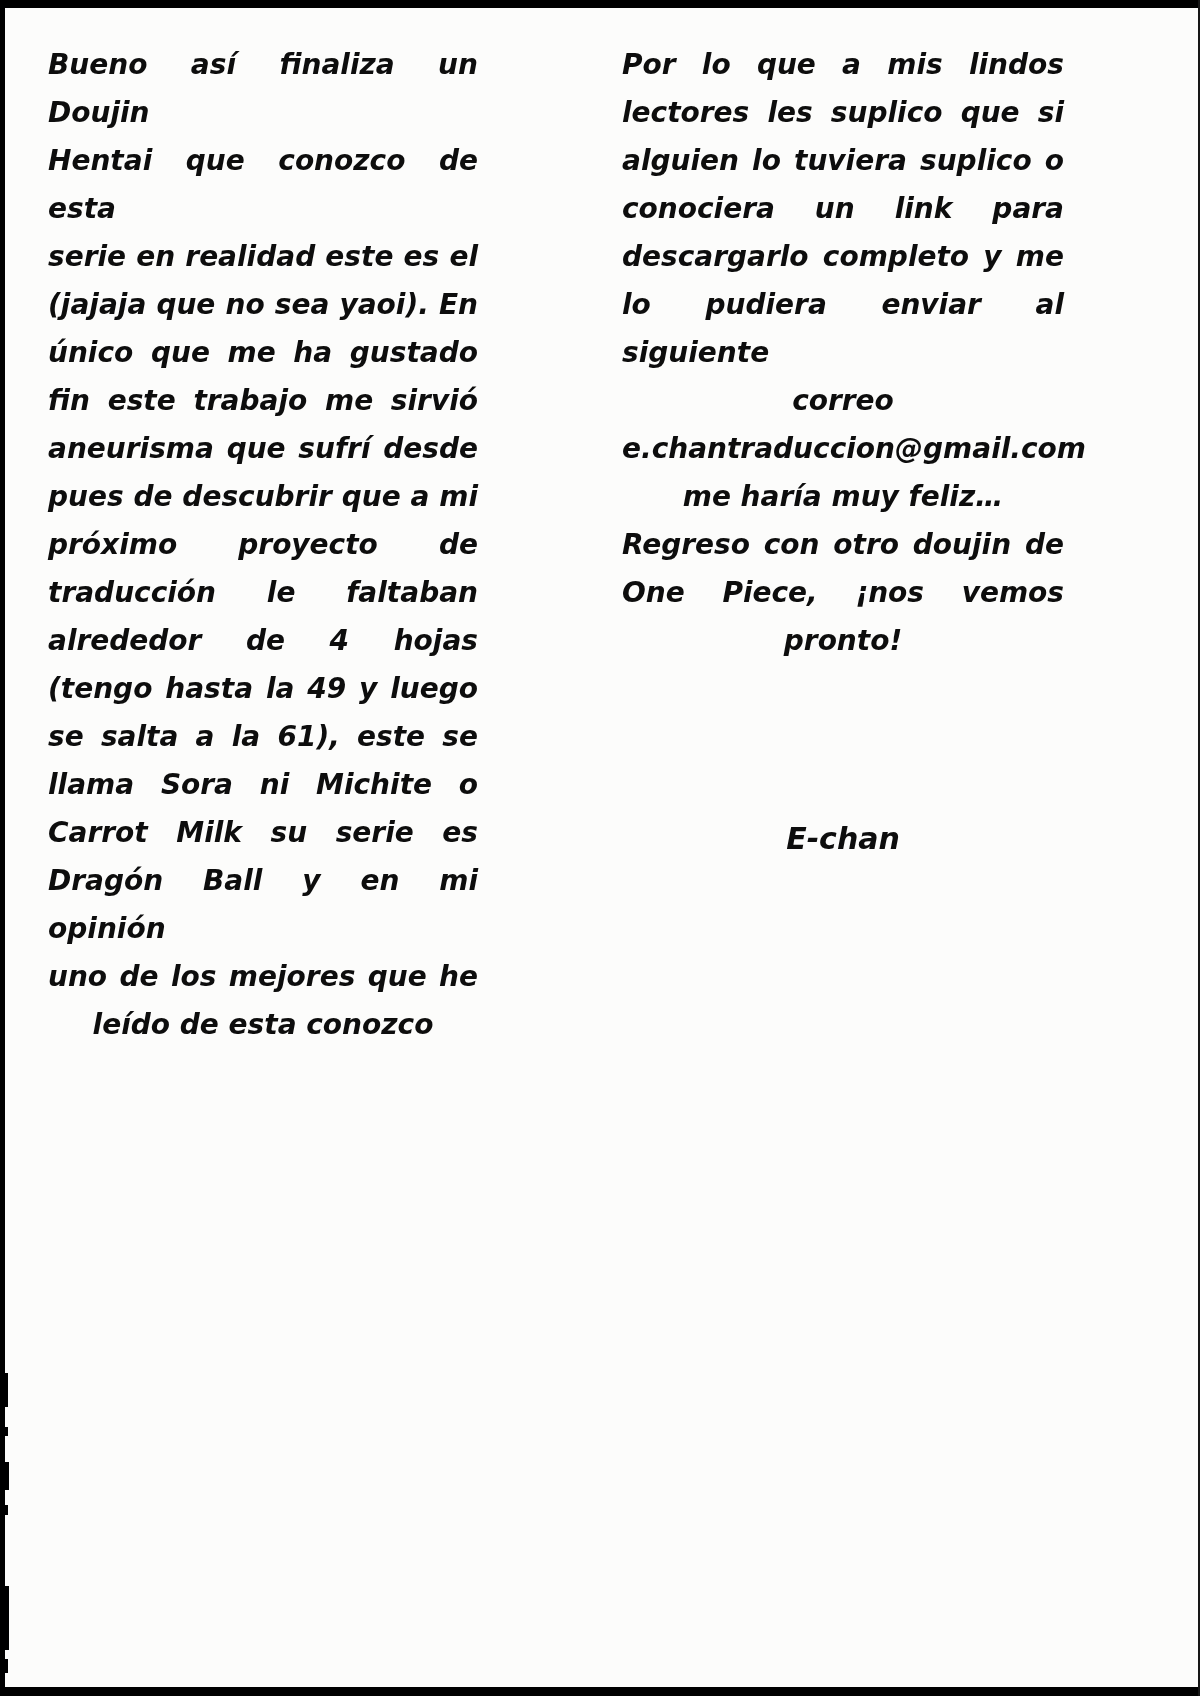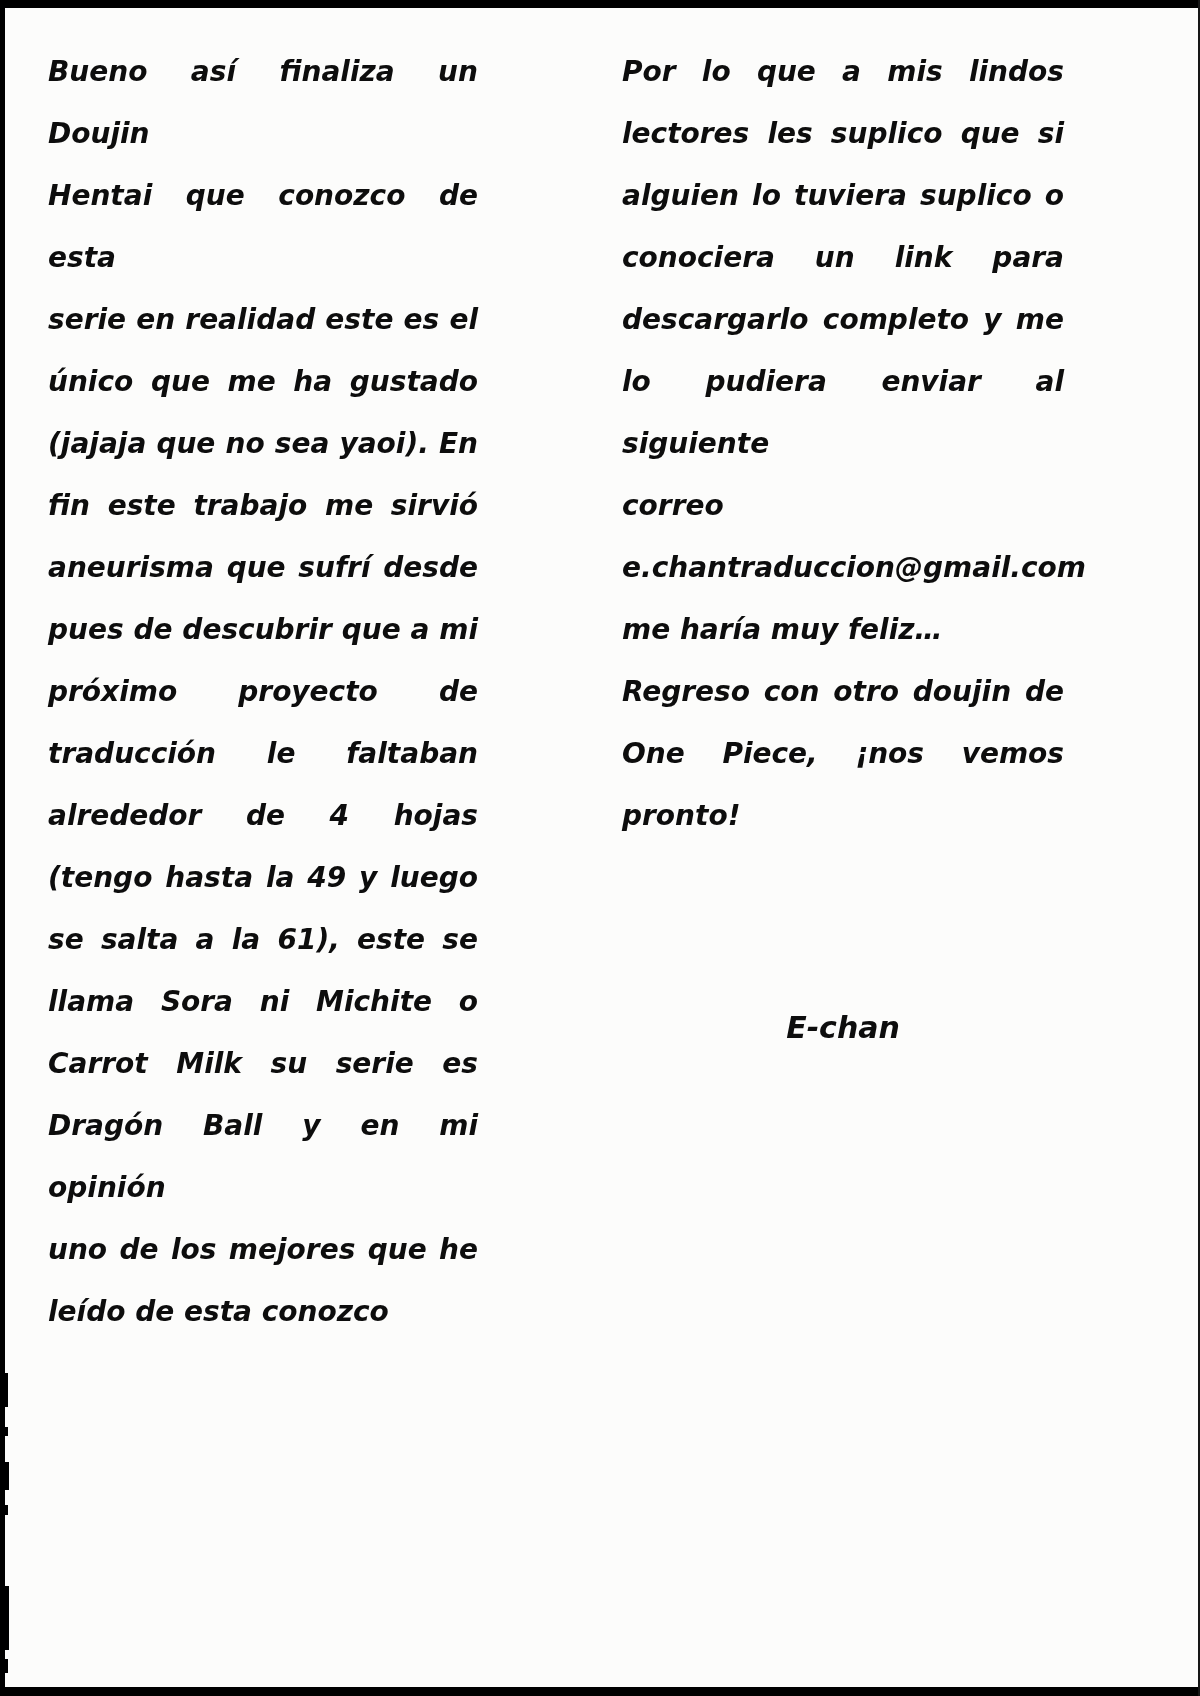--- a/index.html
+++ b/index.html
@@ -25,32 +25,32 @@
   .speck-4 { left: 3px; top: 1505px; width: 5px; height: 10px; }
   .speck-5 { left: 3px; top: 1586px; width: 6px; height: 64px; }
   .speck-6 { left: 3px; top: 1659px; width: 5px; height: 14px; }
 
   .column {
     position: absolute;
     top: 41px;
     font-weight: bold;
     font-style: italic;
     font-size: 28px;
-    line-height: 62px;
+    line-height: 48px;
     letter-spacing: 0px;
   }
   .col-left  { left: 48px;  width: 430px; }
   .col-right { left: 622px; width: 442px; }
   .tline { width: 100%; white-space: nowrap; }
   .tline.justify {
     white-space: normal;
     text-align: justify;
     text-align-last: justify;
   }
-  .tline.plain { text-align: left; }
+  .tline.plain { text-align: center; }
   .signature {
     margin-top: 150px;
     text-align: center;
     font-weight: bold;
     font-style: italic;
     font-size: 30px;
   }
 </style>
 </head>
 <body>
@@ -65,22 +65,22 @@
   <div class="speck speck-2"></div>
   <div class="speck speck-3"></div>
   <div class="speck speck-4"></div>
   <div class="speck speck-5"></div>
   <div class="speck speck-6"></div>
 
   <div class="column col-left">
     <div class="tline justify">Bueno así finaliza un Doujin</div>
     <div class="tline justify">Hentai que conozco de esta</div>
     <div class="tline justify">serie en realidad este es el</div>
+    <div class="tline justify">(jajaja que no sea yaoi). En</div>
     <div class="tline justify">único que me ha gustado</div>
-    <div class="tline justify">(jajaja que no sea yaoi). En</div>
     <div class="tline justify">fin este trabajo me sirvió</div>
     <div class="tline justify">aneurisma que sufrí desde</div>
     <div class="tline justify">pues de descubrir que a mi</div>
     <div class="tline justify">próximo proyecto de</div>
     <div class="tline justify">traducción le faltaban</div>
     <div class="tline justify">alrededor de 4 hojas</div>
     <div class="tline justify">(tengo hasta la 49 y luego</div>
     <div class="tline justify">se salta a la 61), este se</div>
     <div class="tline justify">llama Sora ni Michite o</div>
     <div class="tline justify">Carrot Milk su serie es</div>

